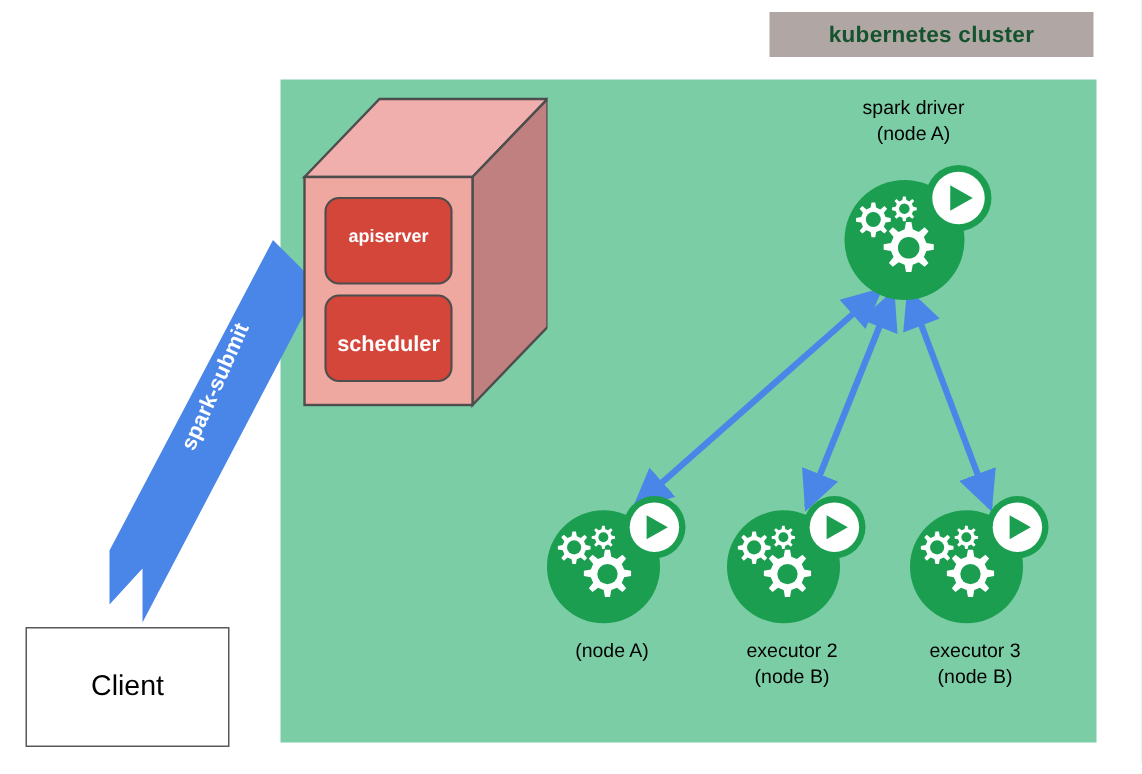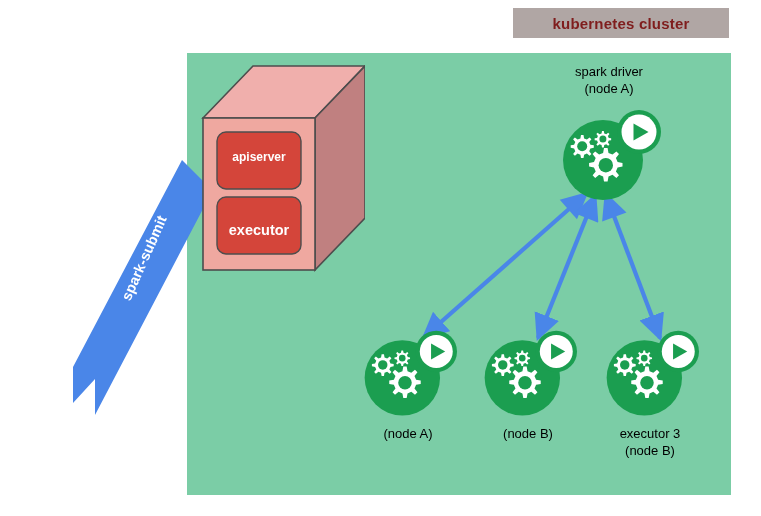--- a/index.html
+++ b/index.html
@@ -16,21 +16,21 @@
     background: #ffffff;
     overflow: hidden;
   }
 
   
   #cluster-banner {
     position: absolute;
     left: 513px; top: 8px;
     width: 216px; height: 30px;
     background: #b0a6a4;
-    color: #7f1d1d;
+    color: #14532d;
     font-weight: bold;
     font-size: 15px;
     display: flex;
     align-items: center;
     justify-content: center;
     letter-spacing: .2px;
   }
 
   
   #cluster-panel {
@@ -117,21 +117,21 @@
 
     <polygon points="120,60 170,8 170,160 120,212" fill="#c08080" stroke="#4d4d4d" stroke-width="1.6"></polygon>
 
     <rect x="8" y="60" width="112" height="152" fill="#efa8a0" stroke="#4d4d4d" stroke-width="1.6"></rect>
 
     <rect x="22" y="74" width="84" height="57" rx="9" ry="9" fill="#d4453a" stroke="#4d4d4d" stroke-width="1.4"></rect>
 
     <rect x="22" y="139" width="84" height="57" rx="9" ry="9" fill="#d4453a" stroke="#4d4d4d" stroke-width="1.4"></rect>
   </svg>
   <div style="position:absolute;left:217px;top:150px;width:84px;text-align:center;color:#fff;font-weight:bold;font-size:12px;">apiserver</div>
-  <div style="position:absolute;left:217px;top:222px;width:84px;text-align:center;color:#fff;font-weight:bold;font-size:14.5px;">executor</div>
+  <div style="position:absolute;left:217px;top:222px;width:84px;text-align:center;color:#fff;font-weight:bold;font-size:14.5px;">scheduler</div>
 
   <svg id="connectors" viewBox="0 0 761 516" width="761" height="516">
     <defs>
       <marker id="ah" markerWidth="7" markerHeight="7" refX="5.6" refY="3.1" orient="auto" markerUnits="strokeWidth">
         <path d="M0,0 L6.4,3.1 L0,6.2 Z" fill="#4a86e8"></path>
       </marker>
       <marker id="ah-start" markerWidth="7" markerHeight="7" refX="0.8" refY="3.1" orient="auto" markerUnits="strokeWidth">
         <path d="M6.4,0 L0,3.1 L6.4,6.2 Z" fill="#4a86e8"></path>
       </marker>
     </defs>
@@ -204,20 +204,21 @@
         <circle cx="25.2" cy="36.3" r="5.0" fill="#1b9e50"></circle>
         <path d="M45 21 l1.8 0 .45 2.4 2.0 .85 1.9-1.55 1.3 1.3 -1.55 1.9 .85 2.0 2.4 .45 0 1.8 -2.4 .45 -.85 2.0 1.55 1.9 -1.3 1.3 -1.9-1.55 -2.0 .85 -.45 2.4 -1.8 0 -.45-2.4 -2.0-.85 -1.9 1.55 -1.3-1.3 1.55-1.9 -.85-2.0 -2.4-.45 0-1.8 2.4-.45 .85-2.0 -1.55-1.9 1.3-1.3 1.9 1.55 2.0-.85 z"></path>
         <circle cx="45.9" cy="29.1" r="3.5" fill="#1b9e50"></circle>
       </g>
       <g>
         <circle cx="82" cy="22" r="17.5" fill="#ffffff"></circle>
         <path d="M76.5 13.5 L91.5 22 L76.5 30.5 Z" fill="#1b9e50"></path>
       </g>
     </svg>
     <div class="node-label" style="left:-26px;top:96px;width:150px;">
+      <div>executor 2</div>
       <div>(node B)</div>
     </div>
   </div>
 
   <div class="node" id="executor-3-node" style="left:601px;top:330px;">
     <svg width="98" height="90" viewBox="0 0 104 94">
       <circle cx="46" cy="50" r="40" fill="#1b9e50"></circle>
       <circle cx="82" cy="22" r="22" fill="#1b9e50"></circle>
       <g fill="#ffffff">
         <path d="M47 38 l3.6 .0 .9 4.9 4.0 1.7 3.9-3.1 2.6 2.6 -3.1 3.9 1.7 4.0 4.9 .9 0 3.6 -4.9 .9 -1.7 4.0 3.1 3.9 -2.6 2.6 -3.9-3.1 -4.0 1.7 -.9 4.9 -3.6 0 -.9-4.9 -4.0-1.7 -3.9 3.1 -2.6-2.6 3.1-3.9 -1.7-4.0 -4.9-.9 0-3.6 4.9-.9 1.7-4.0 -3.1-3.9 2.6-2.6 3.9 3.1 4.0-1.7 z"></path>
@@ -231,14 +232,17 @@
         <circle cx="82" cy="22" r="17.5" fill="#ffffff"></circle>
         <path d="M76.5 13.5 L91.5 22 L76.5 30.5 Z" fill="#1b9e50"></path>
       </g>
     </svg>
     <div class="node-label" style="left:-26px;top:96px;width:150px;">
       <div>executor 3</div>
       <div>(node B)</div>
     </div>
   </div>
 
+  <div id="client-box">
+    <span>Client</span>
+  </div>
 
 </div>
 
 </body></html>

